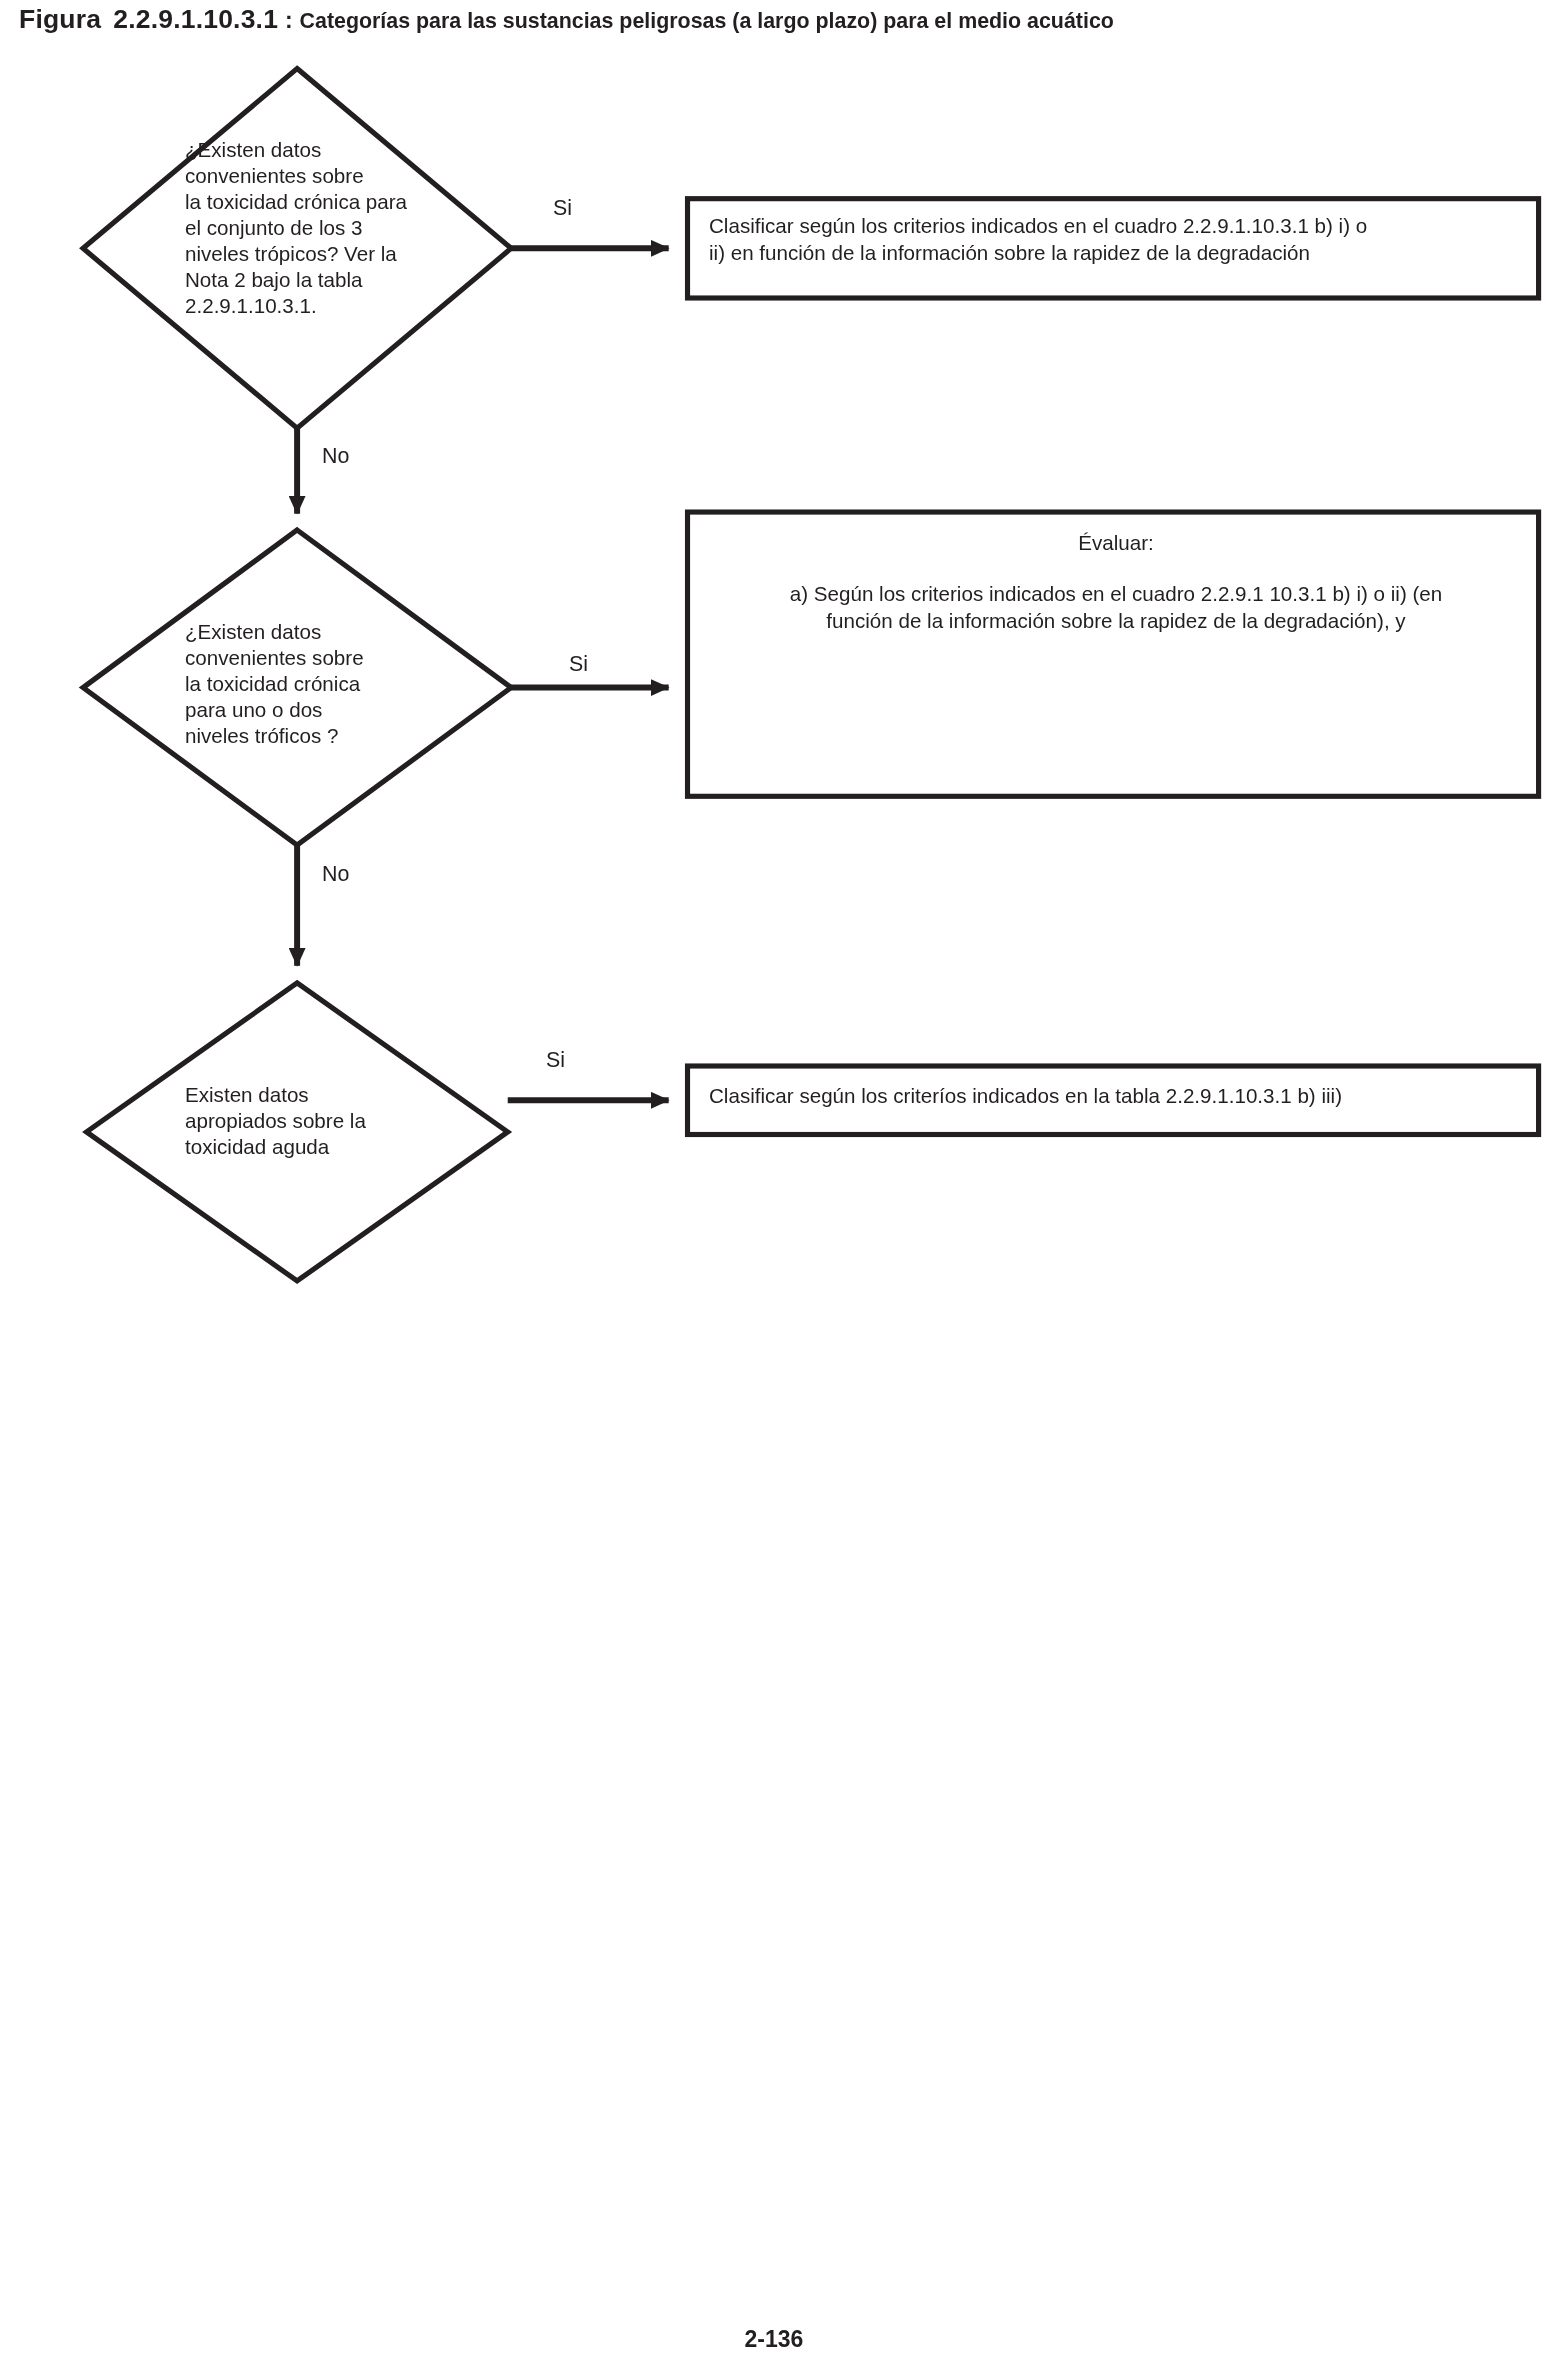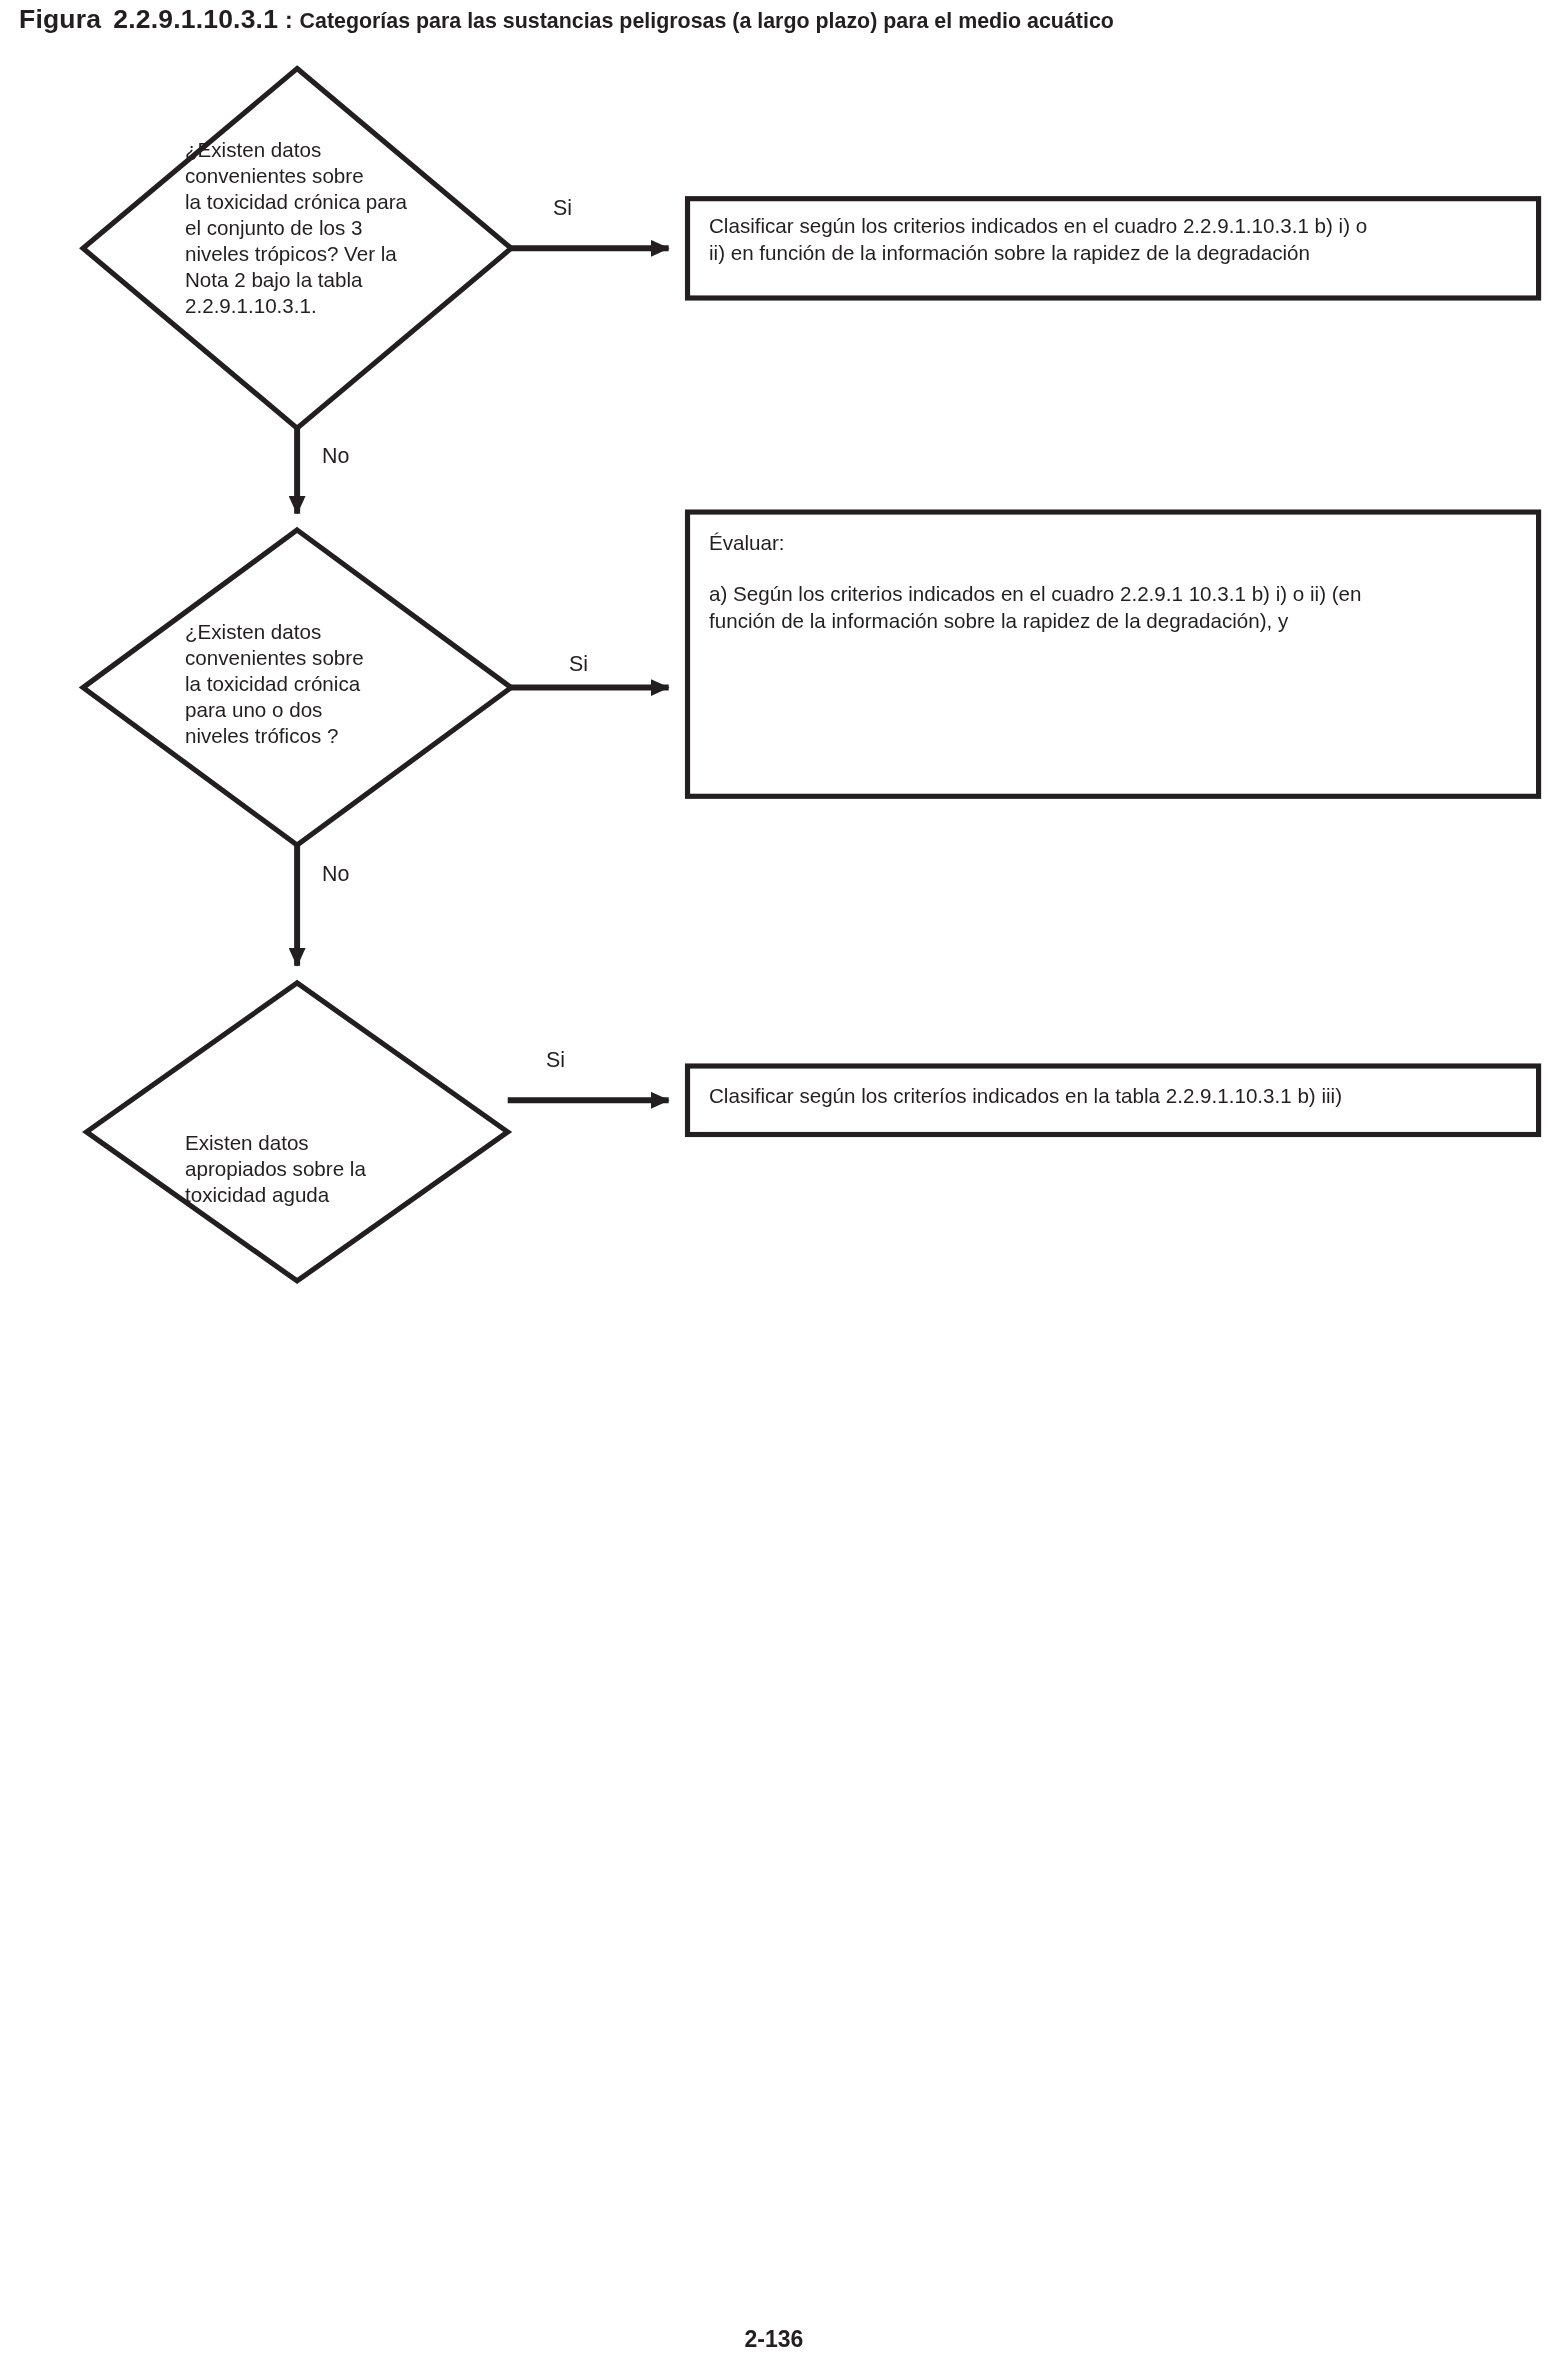--- a/index.html
+++ b/index.html
@@ -151,27 +151,27 @@
 
   <div class="shape-text box-text" style="left:709px; top:212px; width:814px;">Clasificar según los criterios indicados en el cuadro 2.2.9.1.10.3.1 b) i) o
 ii) en función de la información sobre la rapidez de la degradación</div>
 
   <div class="shape-text diamond-text" style="left:185px; top:619px; width:283px;">¿Existen datos
 convenientes sobre
 la toxicidad crónica
 para uno o dos
 niveles tróficos ?</div>
 
-  <div style="position:absolute; left:709px; top:529px; width:814px;">
+  <div style="position:absolute; left:709px; top:529px; width:814px;text-align:center;">
     <div class="shape-text box-text" style="position:relative; left:0; top:0; width:814px;">Évaluar:</div>
     <div class="shape-text box-text" style="position:relative; left:0; top:0; width:814px; margin-top:24px;">a) Según los criterios indicados en el cuadro 2.2.9.1 10.3.1 b) i) o ii) (en
 función de la información sobre la rapidez de la degradación), y</div>
   </div>
 
-  <div class="shape-text diamond-text" style="left:185px; top:1130px; width:291px;">Existen datos
+  <div class="shape-text diamond-text" style="left:185px; top:1082px; width:291px;">Existen datos
 apropiados sobre la
 toxicidad aguda</div>
 
   <div class="shape-text box-text" style="left:709px; top:1082px; width:814px;">Clasificar según los criteríos indicados en la tabla 2.2.9.1.10.3.1 b) iii)</div>
 
   <div class="edge-label" style="left:553px; top:197px;">Si</div>
 
   <div class="edge-label" style="left:322px; top:445px;">No</div>
 
   <div class="edge-label" style="left:569px; top:653px;">Si</div>

